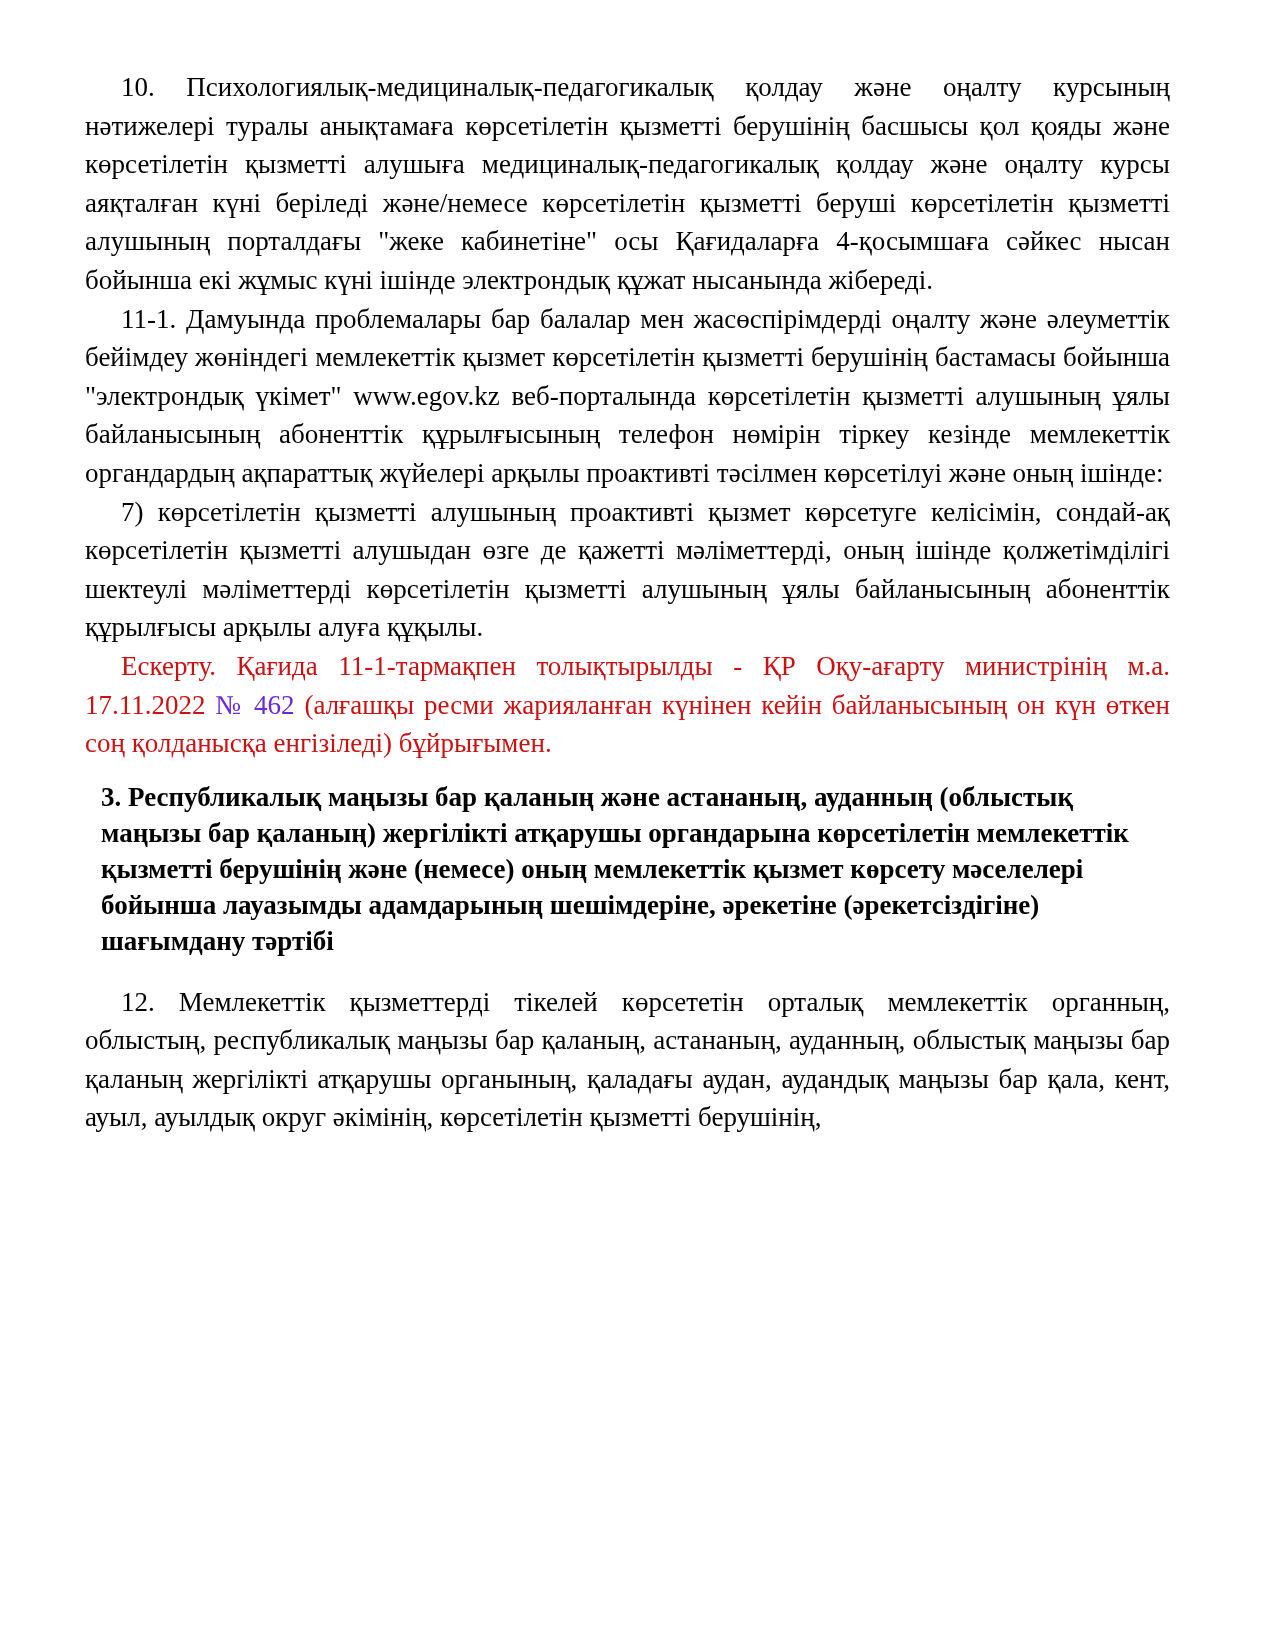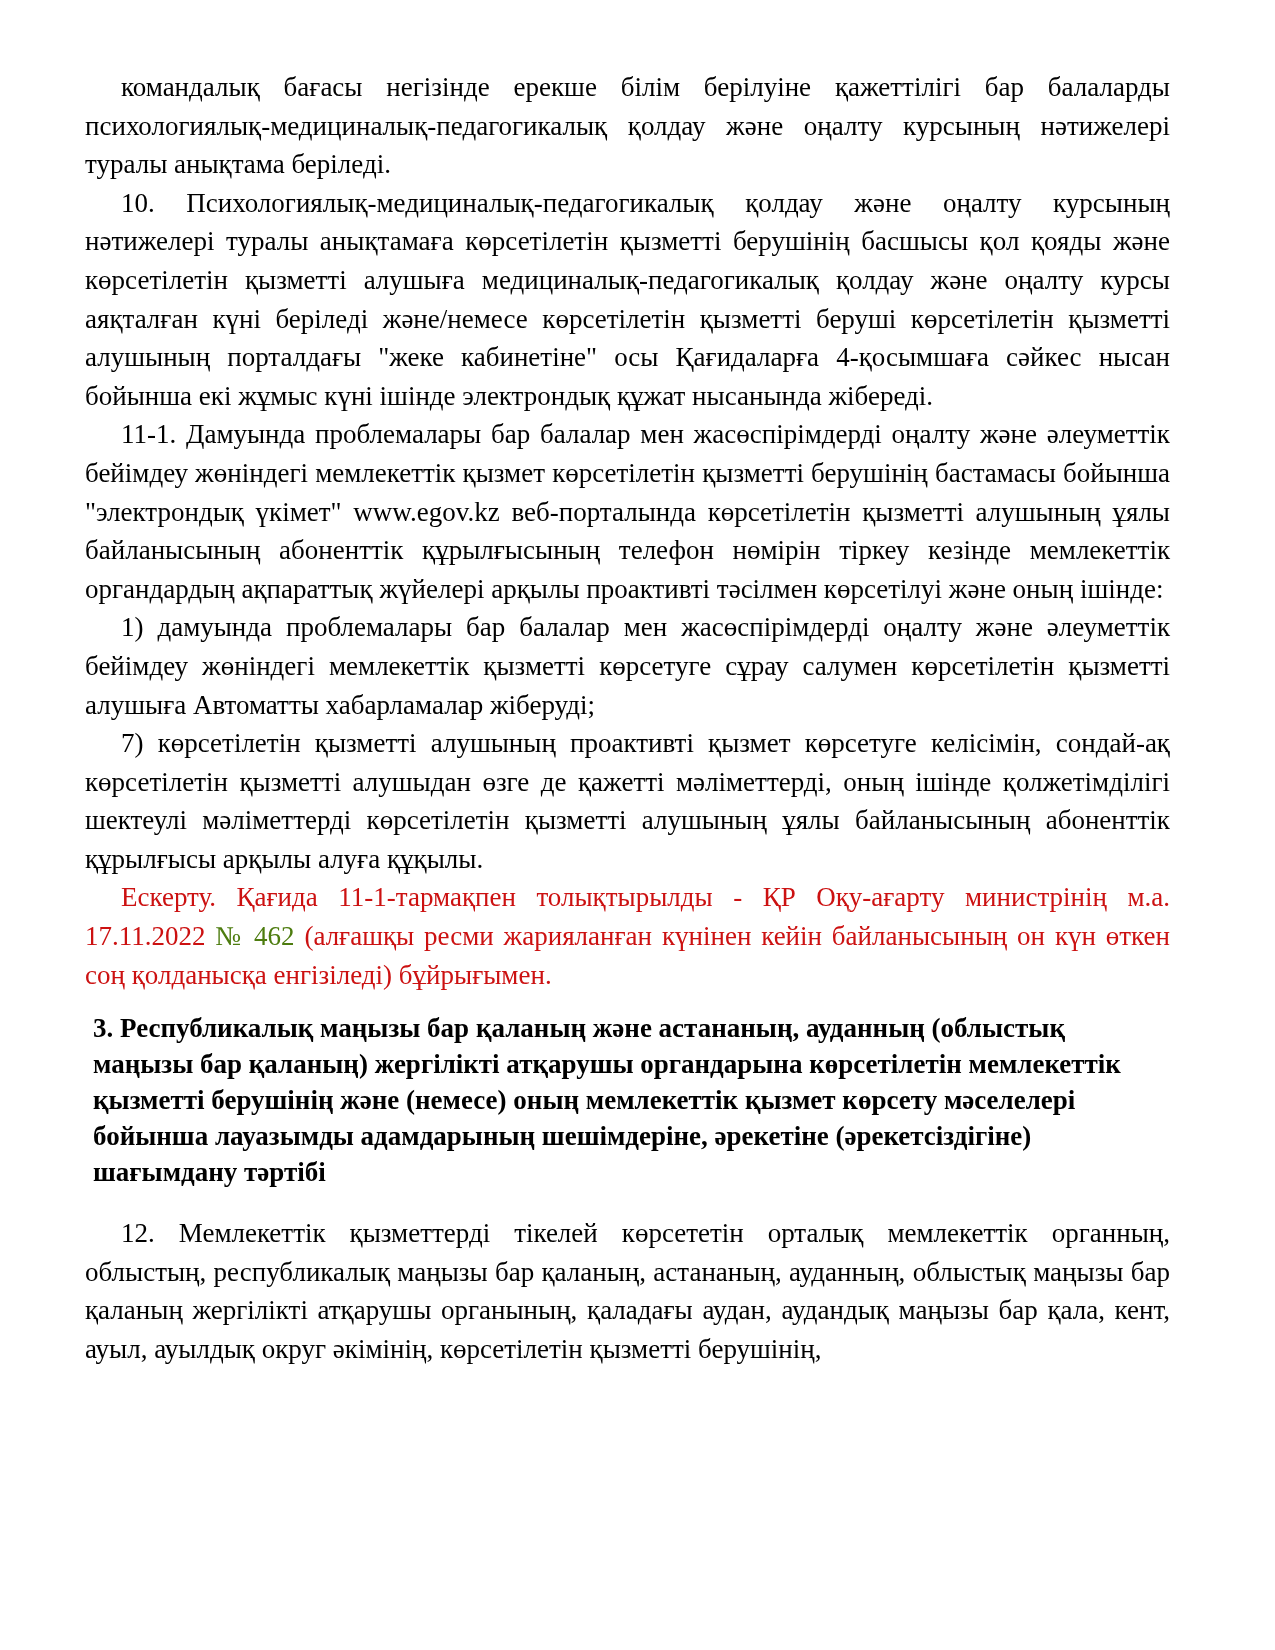--- a/index.html
+++ b/index.html
@@ -22,43 +22,41 @@
   }
   .para {
     text-align: justify;
     text-indent: 36px;
     margin: 0;
   }
   .note {
     color: #cc1111;
   }
   .note .num {
-    color: #4d7c0f;
+    color: #6d28d9;
   }
   .section-heading {
     font-weight: bold;
     text-align: left;
     text-indent: 0;
     line-height: 36px;
-    margin: 16px 0 24px 8px;
+    margin: 16px 0 24px 16px;
   }
 </style>
 </head>
 <body>
 
 <div class="page">
 
-  <p class="para">командалық бағасы негізінде ерекше білім берілуіне қажеттілігі бар балаларды психологиялық-медициналық-педагогикалық қолдау және оңалту курсының нәтижелері туралы анықтама беріледі.</p>
 
   <p class="para">10. Психологиялық-медициналық-педагогикалық қолдау және оңалту курсының нәтижелері туралы анықтамаға көрсетілетін қызметті берушінің басшысы қол қояды және көрсетілетін қызметті алушыға медициналық-педагогикалық қолдау және оңалту курсы аяқталған күні беріледі және/немесе көрсетілетін қызметті беруші көрсетілетін қызметті алушының порталдағы "жеке кабинетіне" осы Қағидаларға 4-қосымшаға сәйкес нысан бойынша екі жұмыс күні ішінде электрондық құжат нысанында жібереді.</p>
 
 
   <p class="para">11-1. Дамуында проблемалары бар балалар мен жасөспірімдерді оңалту және әлеуметтік бейімдеу жөніндегі мемлекеттік қызмет көрсетілетін қызметті берушінің бастамасы бойынша "электрондық үкімет" www.egov.kz веб-порталында көрсетілетін қызметті алушының ұялы байланысының абоненттік құрылғысының телефон нөмірін тіркеу кезінде мемлекеттік органдардың ақпараттық жүйелері арқылы проактивті тәсілмен көрсетілуі және оның ішінде:</p>
 
-  <p class="para">1) дамуында проблемалары бар балалар мен жасөспірімдерді оңалту және әлеуметтік бейімдеу жөніндегі мемлекеттік қызметті көрсетуге сұрау салумен көрсетілетін қызметті алушыға Автоматты хабарламалар жіберуді;</p>
 
   <p class="para">7) көрсетілетін қызметті алушының проактивті қызмет көрсетуге келісімін, сондай-ақ көрсетілетін қызметті алушыдан өзге де қажетті мәліметтерді, оның ішінде қолжетімділігі шектеулі мәліметтерді көрсетілетін қызметті алушының ұялы байланысының абоненттік құрылғысы арқылы алуға құқылы.</p>
 
 
   <p class="para note"><span>Ескерту. Қағида 11-1-тармақпен толықтырылды - ҚР Оқу-ағарту министрінің м.а. 17.11.2022 </span><span class="num">№ 462</span><span> (алғашқы ресми жарияланған күнінен кейін байланысының он күн өткен соң қолданысқа енгізіледі) бұйрығымен.</span></p>
 
   <p class="para section-heading">3. Республикалық маңызы бар қаланың және астананың, ауданның (облыстық маңызы бар қаланың) жергілікті атқарушы органдарына көрсетілетін мемлекеттік қызметті берушінің және (немесе) оның мемлекеттік қызмет көрсету мәселелері бойынша лауазымды адамдарының шешімдеріне, әрекетіне (әрекетсіздігіне) шағымдану тәртібі</p>
 
   <p class="para">12. Мемлекеттік қызметтерді тікелей көрсететін орталық мемлекеттік органның, облыстың, республикалық маңызы бар қаланың, астананың, ауданның, облыстық маңызы бар қаланың жергілікті атқарушы органының, қаладағы аудан, аудандық маңызы бар қала, кент, ауыл, ауылдық округ әкімінің, көрсетілетін қызметті берушінің,</p>
 

